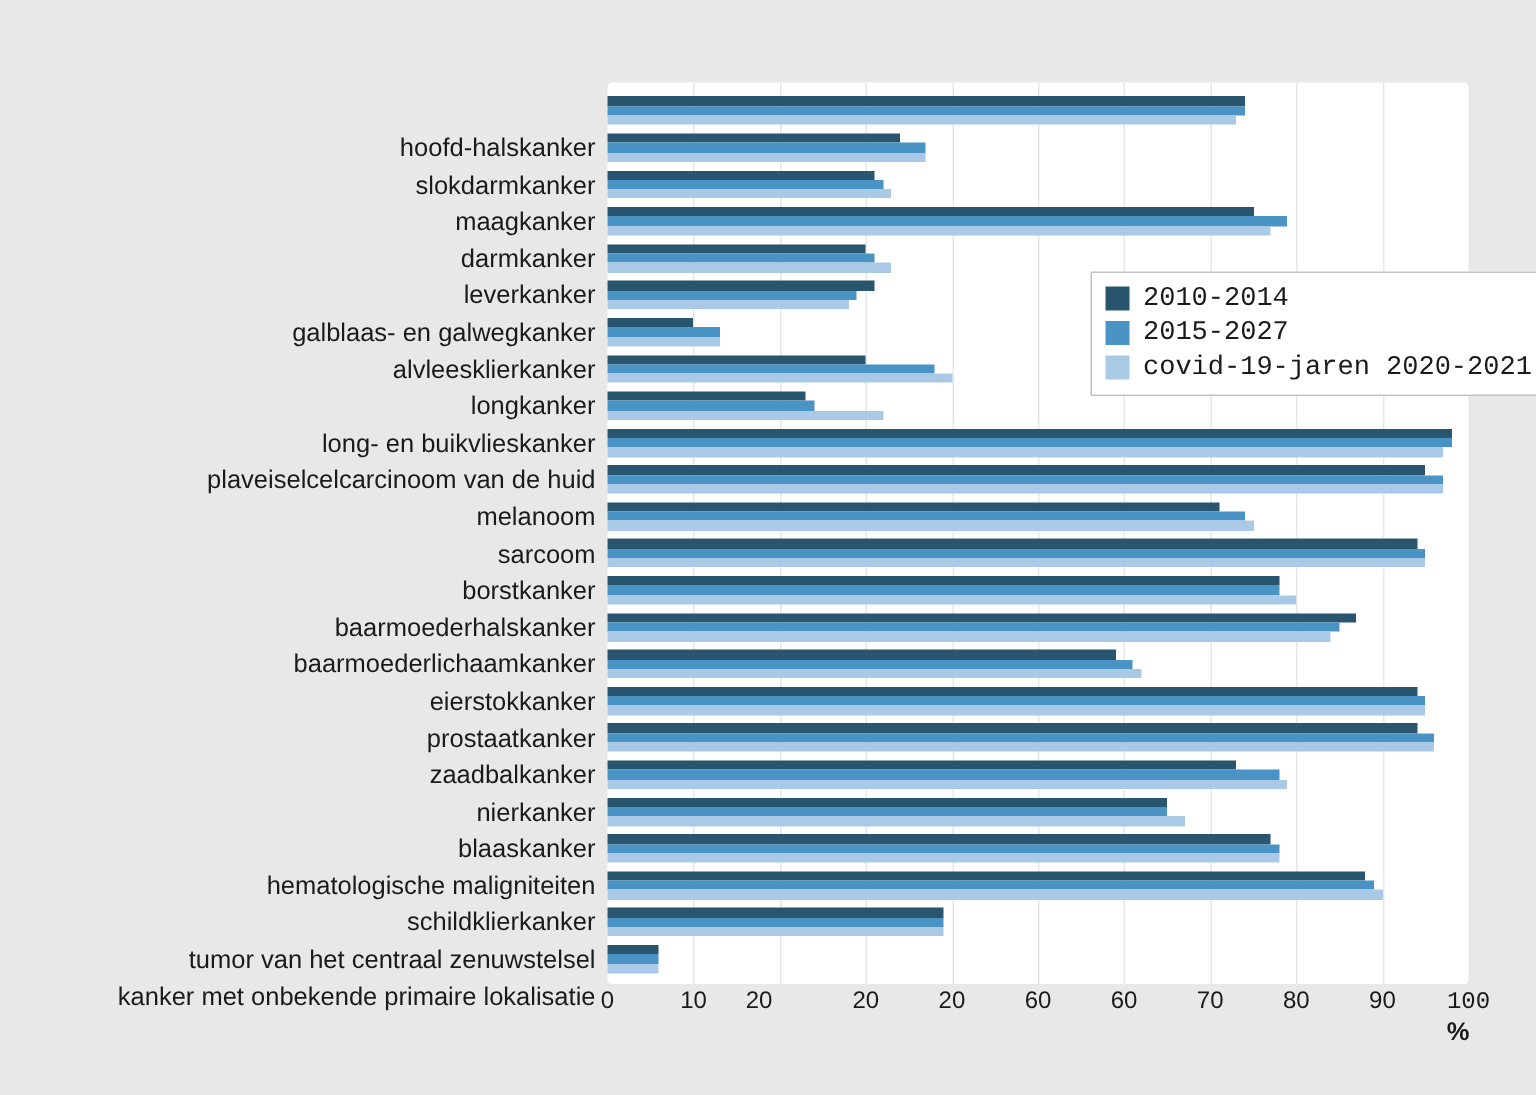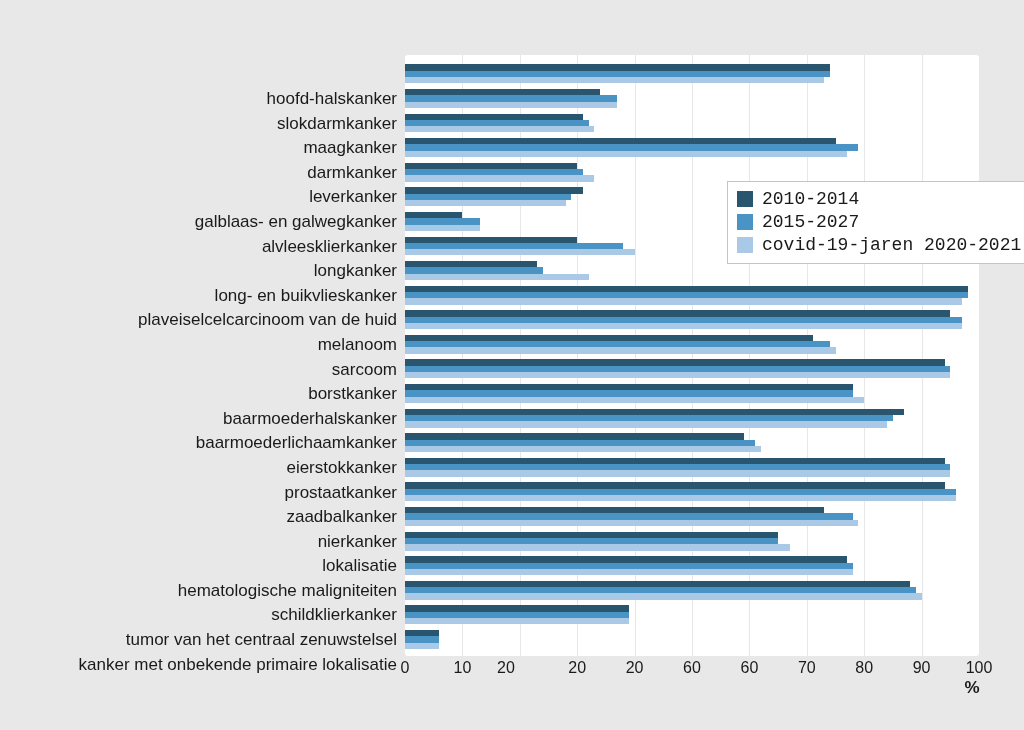--- a/index.html
+++ b/index.html
@@ -66,21 +66,21 @@
       <div class="cat-label">plaveiselcelcarcinoom van de huid</div>
       <div class="cat-label">melanoom</div>
       <div class="cat-label">sarcoom</div>
       <div class="cat-label">borstkanker</div>
       <div class="cat-label">baarmoederhalskanker</div>
       <div class="cat-label">baarmoederlichaamkanker</div>
       <div class="cat-label">eierstokkanker</div>
       <div class="cat-label">prostaatkanker</div>
       <div class="cat-label">zaadbalkanker</div>
       <div class="cat-label">nierkanker</div>
-      <div class="cat-label">lokalisatie</div>
+      <div class="cat-label">blaaskanker</div>
       <div class="cat-label">hematologische maligniteiten</div>
       <div class="cat-label">schildklierkanker</div>
       <div class="cat-label">tumor van het centraal zenuwstelsel</div>
       <div class="cat-label">kanker met onbekende primaire lokalisatie</div>
     </div>
   <div id="plot">
     <div id="gridlines">
         <div class="gridline" style="left: 57.4px;"></div>
         <div class="gridline" style="left: 114.8px;"></div>
         <div class="gridline" style="left: 172.2px;"></div>
@@ -218,21 +218,21 @@
       <div class="tick" style="left: 405px;">0</div>
       <div class="tick" style="left: 462.4px;">10</div>
       <div class="tick" style="left: 506px;">20</div>
       <div class="tick" style="left: 577.2px;">20</div>
       <div class="tick" style="left: 634.6px;">20</div>
       <div class="tick" style="left: 692px;">60</div>
       <div class="tick" style="left: 749.4px;">60</div>
       <div class="tick" style="left: 806.8px;">70</div>
       <div class="tick" style="left: 864.2px;">80</div>
       <div class="tick" style="left: 921.6px;">90</div>
-      <div class="tick" style="left: 979px;">100</div>
+      <div class="tick" style="left: 979px; font-family: Liberation Mono, monospace;">100</div>
     </div>
   <div id="x-unit">%</div>
   <div id="legend">
       <div class="legend-item">
         <span class="legend-swatch" style="background: rgb(41, 85, 111);"></span>
         <span class="legend-label">2010-2014</span>
       </div>
       <div class="legend-item">
         <span class="legend-swatch" style="background: rgb(74, 148, 197);"></span>
         <span class="legend-label">2015-2027</span>

